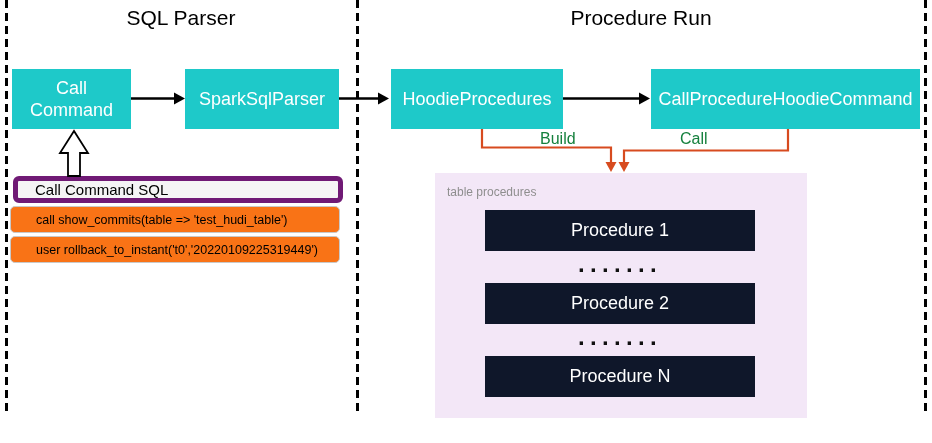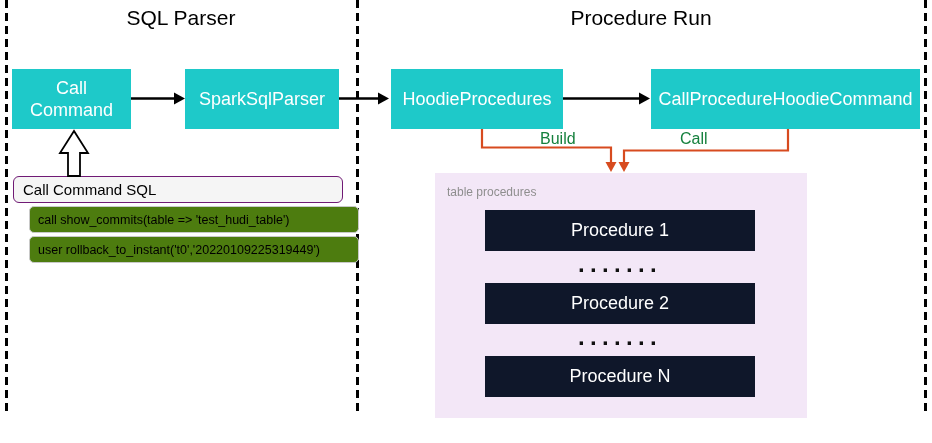--- a/index.html
+++ b/index.html
@@ -28,27 +28,27 @@
   }
   .user-proc-label{
     position:absolute;left:447px;top:185px;font-size:12px;color:#8E8E8E;
   }
   .dots{
     position:absolute;left:485px;width:270px;text-align:center;
     font-size:24px;font-weight:bold;letter-spacing:4px;color:#111;line-height:24px;
   }
   .sql-header{
     position:absolute;left:13px;top:176px;width:330px;height:27px;box-sizing:border-box;
-    background:#F5F5F5;border:1px solid #701a75;border-radius:6px;
-    display:flex;align-items:center;padding-left:9px;font-size:15px;color:#000;
+    background:#F5F5F5;border:5px solid #701a75;border-radius:6px;
+    display:flex;align-items:center;padding-left:17px;font-size:15px;color:#000;
   }
   .sql-row{
-    position:absolute;left:29px;width:330px;height:27px;box-sizing:border-box;
-    background:#4d7c0f;border:1px solid #C9C9C9;border-radius:5px;
-    display:flex;align-items:center;padding-left:8px;font-size:12.5px;color:#000;
+    position:absolute;left:10px;width:330px;height:27px;box-sizing:border-box;
+    background:#f97316;border:1px solid #C9C9C9;border-radius:5px;
+    display:flex;align-items:center;padding-left:25px;font-size:12.5px;color:#000;
     white-space:nowrap;overflow:hidden;
   }
   .edge-label{
     position:absolute;top:130px;width:70px;text-align:left;font-size:16px;color:#15803d;
     background:transparent;line-height:18px;
   }
   svg.overlay{position:absolute;left:0;top:0;pointer-events:none;}
 </style>
 </head>
 <body>

